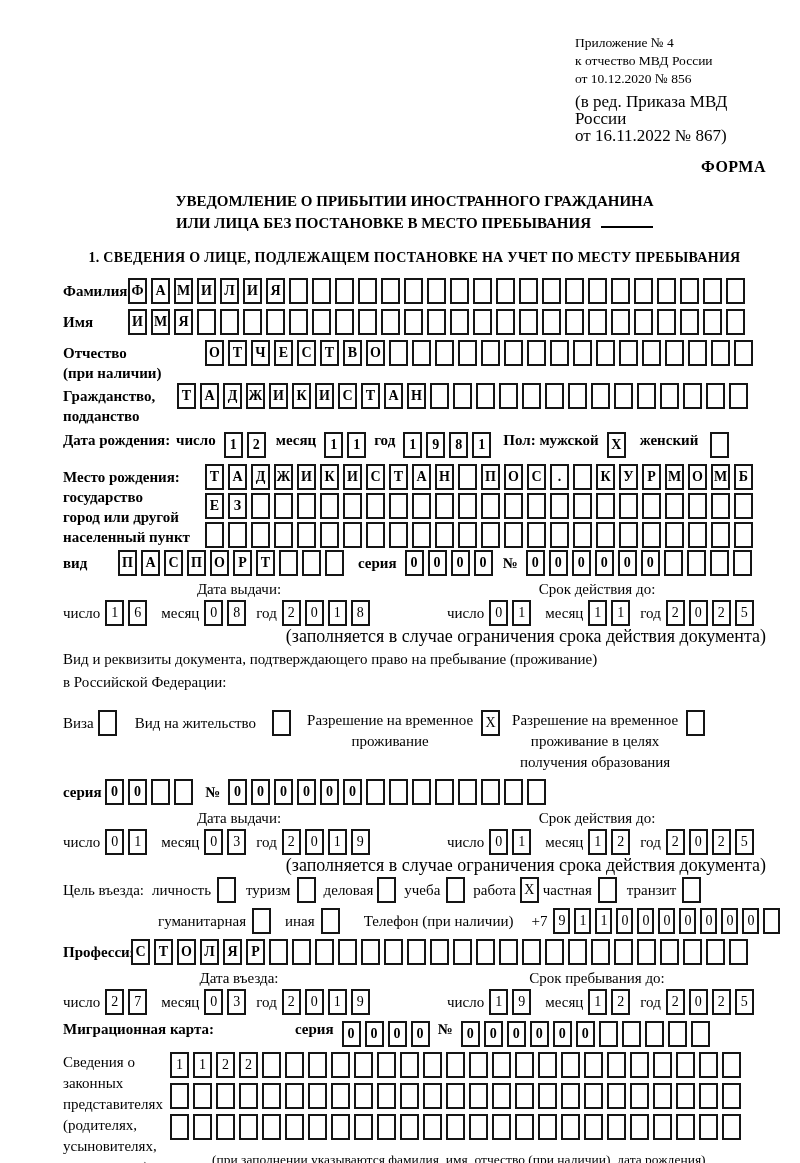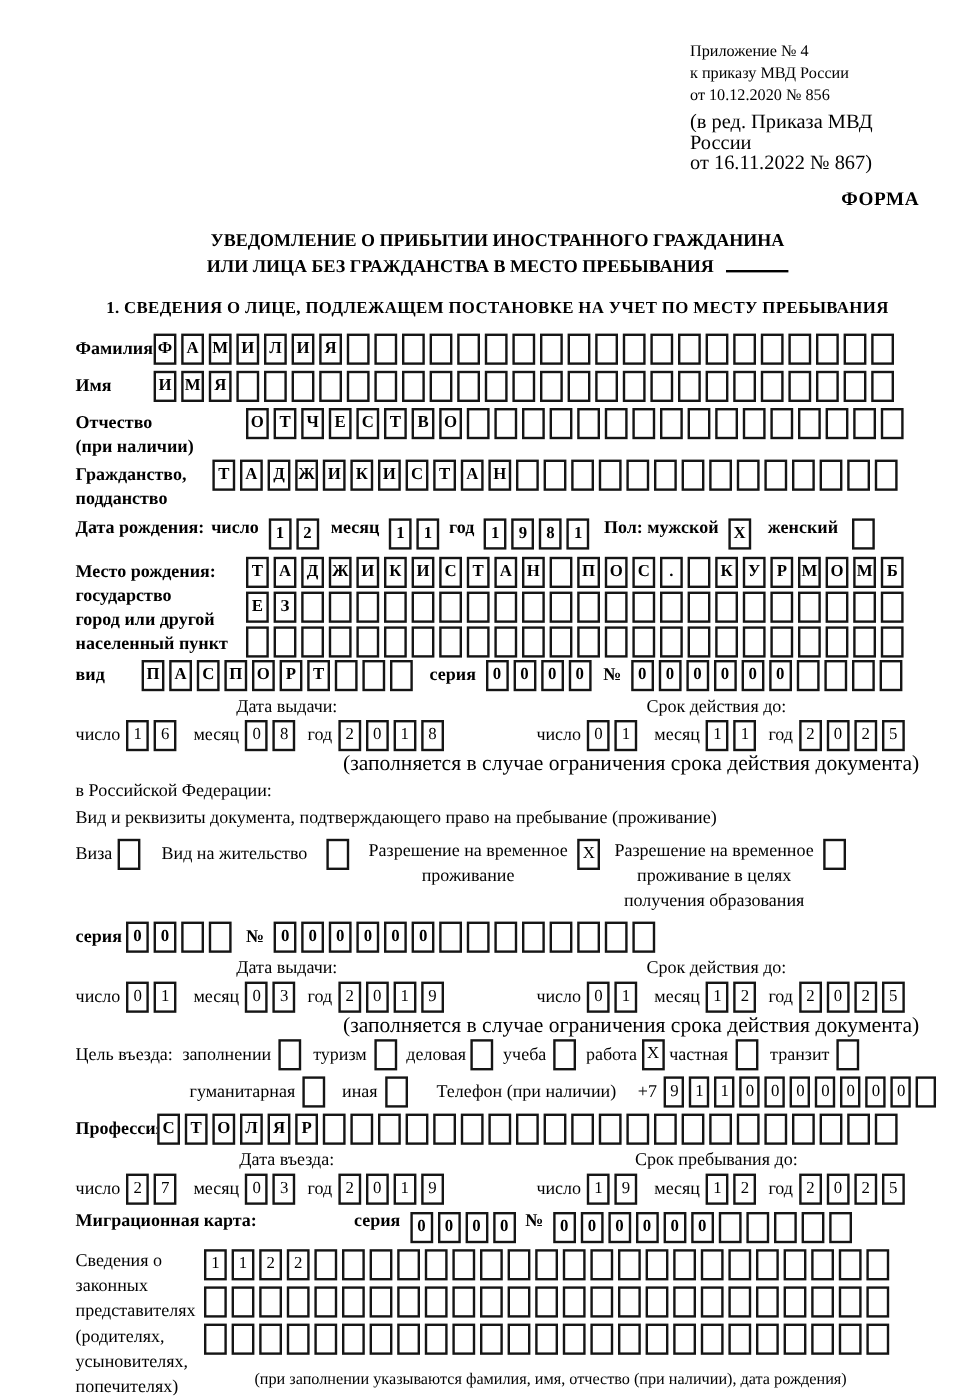--- a/index.html
+++ b/index.html
@@ -42,21 +42,21 @@
   .dgroup { display:flex; align-items:center; }
   .dg-left { width:352px; }
   .dg-right { }
   .dgroup .lbl { margin-right:5px; }
   .ml8 { margin-left:8px; } .ml10 { margin-left:10px; } .ml12 { margin-left:12px; }
   .ml14 { margin-left:14px; } .ml16 { margin-left:16px; } .ml18 { margin-left:18px;text-align:right; } .ml24 { margin-left:24px; }
   .note { text-align:right; font-size:18px; line-height:16px; margin-top:2px; width:703px; }
 
   
   .res-intro { line-height:23px; }
-  .res-options { display:flex; align-items:flex-start; margin-top:5px; margin-bottom:6px; }
+  .res-options { display:flex; align-items:flex-start; margin-top:16px; margin-bottom:6px; }
   .opt { display:flex; align-items:flex-start; }
   .opt .cells { margin-top:0; }
   .opt-label { text-align:center; line-height:21px; }
   .opt-label-inline { line-height:26px; }
 
   
   .purpose-row { display:flex; align-items:center; margin-bottom:5px; }
   .purpose-row .cells { margin-left:6px; }
 
   
@@ -65,32 +65,32 @@
   .rep-cells { display:flex; flex-direction:column; gap:5px; }
   .rep-note { font-size:13.5px; margin-top:12px; margin-left:42px; }
 </style>
 </head>
 <body>
 
 <div class="page">
 
   <div class="hdr">
     <div>Приложение № 4</div>
-    <div>к приказу МВД России</div>
+    <div>к отчество МВД России</div>
     <div>от 10.12.2020 № 856</div>
     <div class="hdr-ed">
       <div>(в ред. Приказа МВД России</div>
       <div>от 16.11.2022 № 867)</div>
     </div>
   </div>
   <div class="form-label">ФОРМА</div>
 
   <div class="title">
     <div>УВЕДОМЛЕНИЕ О ПРИБЫТИИ ИНОСТРАННОГО ГРАЖДАНИНА</div>
-    <div><span>ИЛИ ЛИЦА БЕЗ ГРАЖДАНСТВА В МЕСТО ПРЕБЫВАНИЯ</span><span class="title-underline"></span></div>
+    <div><span>ИЛИ ЛИЦА БЕЗ ПОСТАНОВКЕ В МЕСТО ПРЕБЫВАНИЯ</span><span class="title-underline"></span></div>
   </div>
 
   <div class="sec1">1. СВЕДЕНИЯ О ЛИЦЕ, ПОДЛЕЖАЩЕМ ПОСТАНОВКЕ НА УЧЕТ ПО МЕСТУ ПРЕБЫВАНИЯ</div>
 
   <div class="frow">
     <div class="flabel" style="width:65px">Фамилия</div>
     <div class="cells">
         <span class="cell">Ф</span>
         <span class="cell">А</span>
         <span class="cell">М</span>
@@ -417,22 +417,22 @@
             <span class="cell">2</span>
             <span class="cell">0</span>
             <span class="cell">2</span>
             <span class="cell">5</span>
           </span>
       </div>
     </div>
     <div class="note">(заполняется в случае ограничения срока действия документа)</div>
   </div>
 
+  <div class="res-intro">Вид и реквизиты документа, подтверждающего право на пребывание (проживание)</div>
   <div class="res-intro">в Российской Федерации:</div>
-  <div class="res-intro">Вид и реквизиты документа, подтверждающего право на пребывание (проживание)</div>
 
   <div class="res-options">
     <div class="opt">
       <span class="opt-label-inline">Виза</span>
       <span class="cells" style="margin-left:4px">
           <span class="cell"></span>
         </span>
     </div>
     <div class="opt ml18">
       <span class="opt-label-inline">Вид на жительство</span>
@@ -531,21 +531,21 @@
             <span class="cell">2</span>
             <span class="cell">5</span>
           </span>
       </div>
     </div>
     <div class="note">(заполняется в случае ограничения срока действия документа)</div>
   </div>
 
   <div class="purpose-row">
     <span class="nowrap">Цель въезда:</span>
-    <span class="nowrap ml8">заполнении</span>
+    <span class="nowrap ml8">личность</span>
     <span class="cells ml10">
         <span class="cell"></span>
       </span>
     <span class="nowrap ml10">туризм</span>
     <span class="cells ml8">
         <span class="cell"></span>
       </span>
     <span class="nowrap ml8">деловая</span>
     <span class="cells" style="margin-left:4px">
         <span class="cell"></span>

